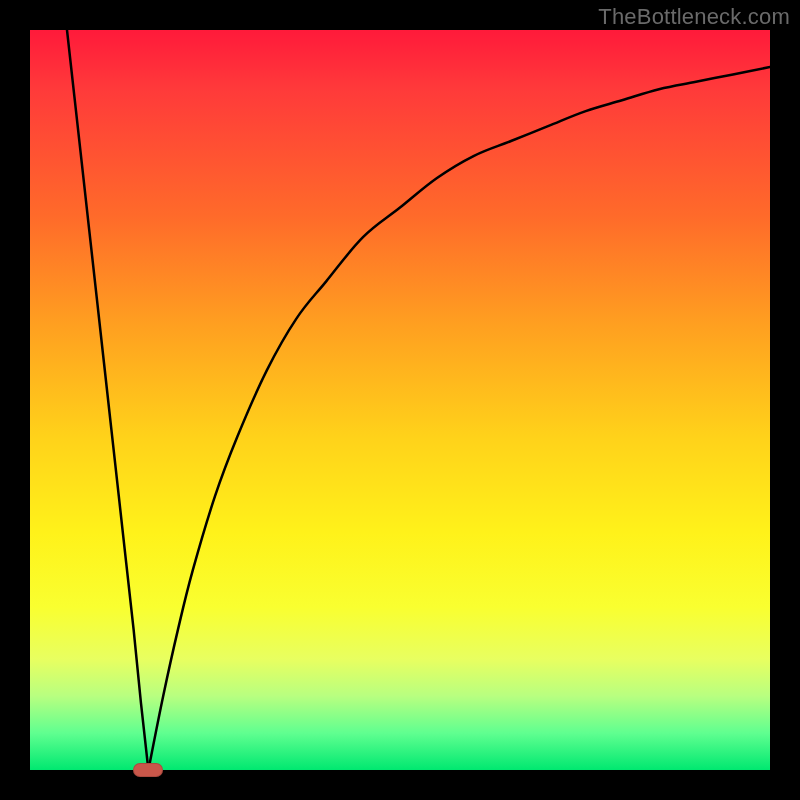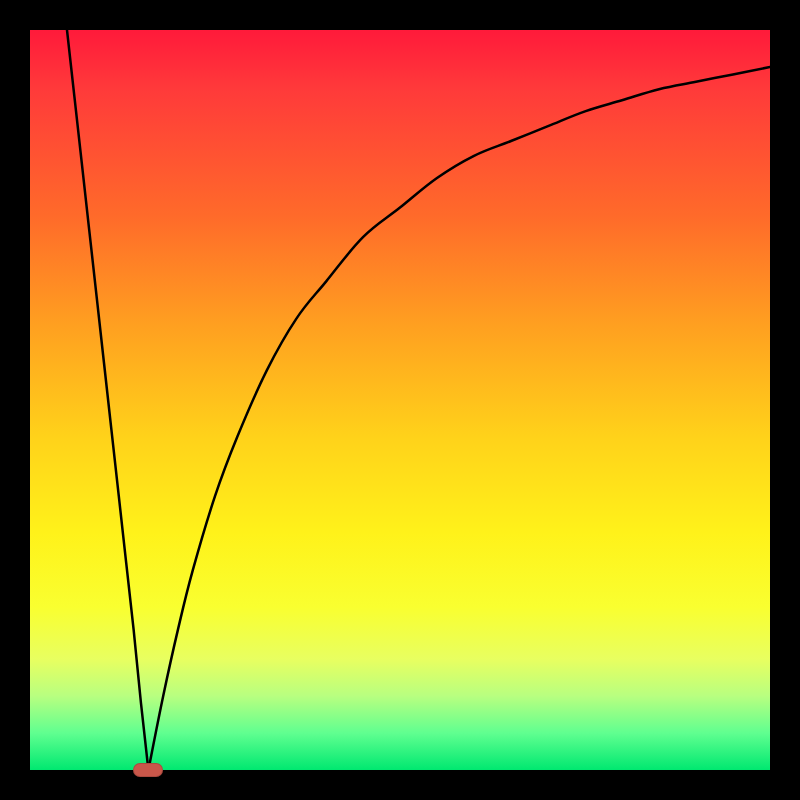--- a/index.html
+++ b/index.html
@@ -71,13 +71,14 @@
 <body>
 
 <div class="frame">
   <div class="plot">
     <svg class="curves" viewBox="0 0 740 740" preserveAspectRatio="none">
       <path id="left-path" fill="none" stroke="#000" stroke-width="2.5" stroke-linecap="round" d="M37.00 0.00 L44.40 66.60 L51.80 133.20 L59.20 199.80 L66.60 266.40 L74.00 333.00 L81.40 399.60 L88.80 466.20 L96.20 532.80 L103.60 599.40 L111.00 673.40 L118.40 740.00"></path>
       <path id="right-path" fill="none" stroke="#000" stroke-width="2.5" stroke-linecap="round" d="M118.40 740.00 C121.06 726.68,127.87 691.31,133.20 666.00 C138.53 640.69,142.67 622.04,148.00 599.40 C153.33 576.76,156.14 564.18,162.80 540.20 C169.46 516.22,177.01 490.18,185.00 466.20 C192.99 442.22,197.88 429.64,207.20 407.00 C216.52 384.36,226.14 361.71,236.80 340.40 C247.46 319.09,255.74 304.58,266.40 288.60 C277.06 272.62,284.01 266.25,296.00 251.60 C307.99 236.95,319.68 220.52,333.00 207.20 C346.32 193.88,356.68 188.26,370.00 177.60 C383.32 166.94,393.68 157.32,407.00 148.00 C420.32 138.68,430.68 132.46,444.00 125.80 C457.32 119.14,467.68 116.33,481.00 111.00 C494.32 105.67,504.68 101.53,518.00 96.20 C531.32 90.87,541.68 86.06,555.00 81.40 C568.32 76.74,578.68 74.30,592.00 70.30 C605.32 66.30,615.68 62.53,629.00 59.20 C642.32 55.87,652.68 54.46,666.00 51.80 C679.32 49.14,689.68 47.06,703.00 44.40 C716.32 41.74,733.34 38.33,740.00 37.00"></path>
     </svg>
     <div id="marker" class="marker" style="left: 118.4px; top: 740px;"></div>
   </div>
+  <div class="watermark">TheBottleneck.com</div>
 </div>
 
 </body></html>

